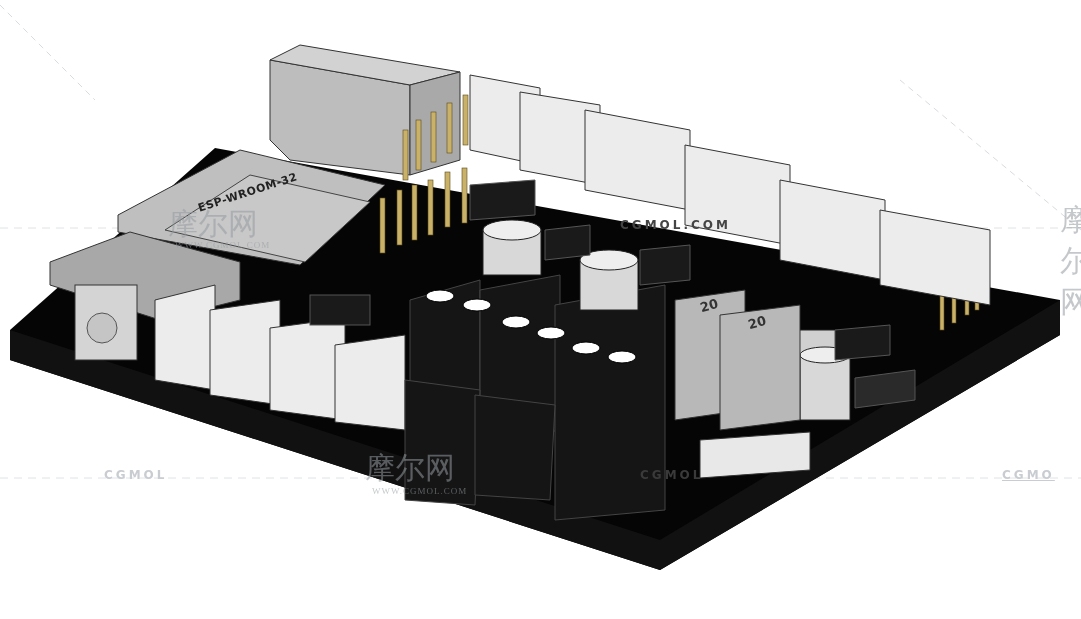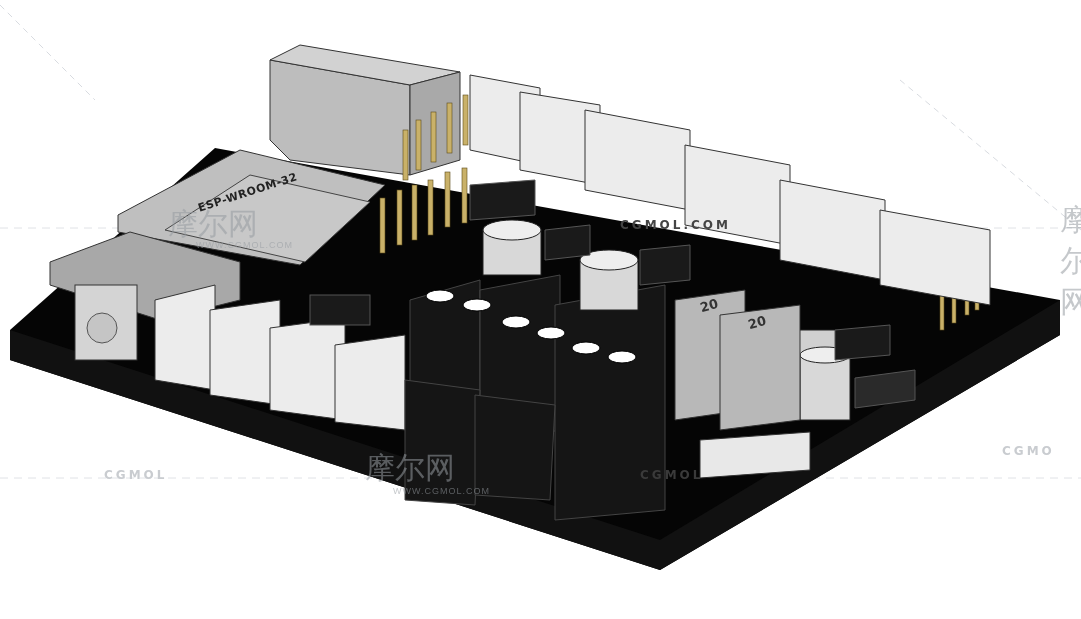--- a/index.html
+++ b/index.html
@@ -1,20 +1,20 @@
 <!DOCTYPE html>
 <html><head>
 <meta charset="utf-8">
 <style>
   html,body{margin:0;padding:0;}
   body{width:1081px;height:619px;overflow:hidden;background:#ffffff;font-family:"Liberation Sans",sans-serif;position:relative;}
   .scene{position:absolute;left:0;top:0;width:1081px;height:619px;}
   .wm{position:absolute;color:#c9ccd0;font-family:"DejaVu Sans",sans-serif;font-weight:bold;letter-spacing:3px;font-size:12px;}
   .wm-cn{position:absolute;color:rgba(150,155,160,0.55);font-weight:normal;font-size:30px;font-family:"DejaVu Sans",sans-serif;}
-  .wm-url{position:absolute;color:rgba(150,155,160,0.55);font-size:9px;letter-spacing:1px;font-family:Liberation Sans, sans-serif;margin-left:21px;}
+  .wm-url{position:absolute;color:rgba(150,155,160,0.55);font-size:9px;letter-spacing:1px;font-family:Liberation Serif, serif;}
   .module-label{position:absolute;left:196px;top:186px;transform:rotate(-18deg);font-size:11px;color:#222;font-weight:bold;letter-spacing:0.5px;font-family:"DejaVu Sans",sans-serif;}
   .fuse-label{position:absolute;font-size:13px;color:#333;font-weight:bold;font-family:"DejaVu Sans",sans-serif;}
 </style>
 </head>
 <body>
 
 <div class="scene">
 <svg width="1081" height="619" viewBox="0 0 1081 619">
 
   <line x1="0" y1="5" x2="95" y2="100" stroke="#d8dbe0" stroke-width="1" stroke-dasharray="6,5"></line>
@@ -112,21 +112,21 @@
 
   <polygon points="700,440 810,432 810,470 700,478" fill="#e8e8e8" stroke="#333"></polygon>
 </svg>
 
 <div class="module-label">ESP-WROOM-32</div>
 <div class="fuse-label" style="left:700px;top:298px;transform:rotate(-15deg);">20</div>
 <div class="fuse-label" style="left:748px;top:315px;transform:rotate(-15deg);">20</div>
 
 
 <div class="wm" style="left:104px;top:468px;">CGMOL</div>
-<div class="wm" style="left:1002px;top:444px;">CGMO</div>
+<div class="wm" style="left:1002px;top:468px;text-decoration:underline;">CGMO</div>
 <div class="wm" style="left:640px;top:468px;color:#3a3a3a;">CGMOL</div>
 <div class="wm" style="left:620px;top:218px;color:#444;">CGMOL.COM</div>
 <div class="wm-cn" style="left:365px;top:448px;">摩尔网</div>
 <div class="wm-url" style="left:372px;top:486px;">WWW.CGMOL.COM</div>
 <div class="wm-cn" style="left:168px;top:204px;">摩尔网</div>
 <div class="wm-url" style="left:175px;top:240px;">WWW.CGMOL.COM</div>
 <div class="wm-cn" style="left:1060px;top:200px;">摩尔网</div>
 </div>
 
 </body></html>

